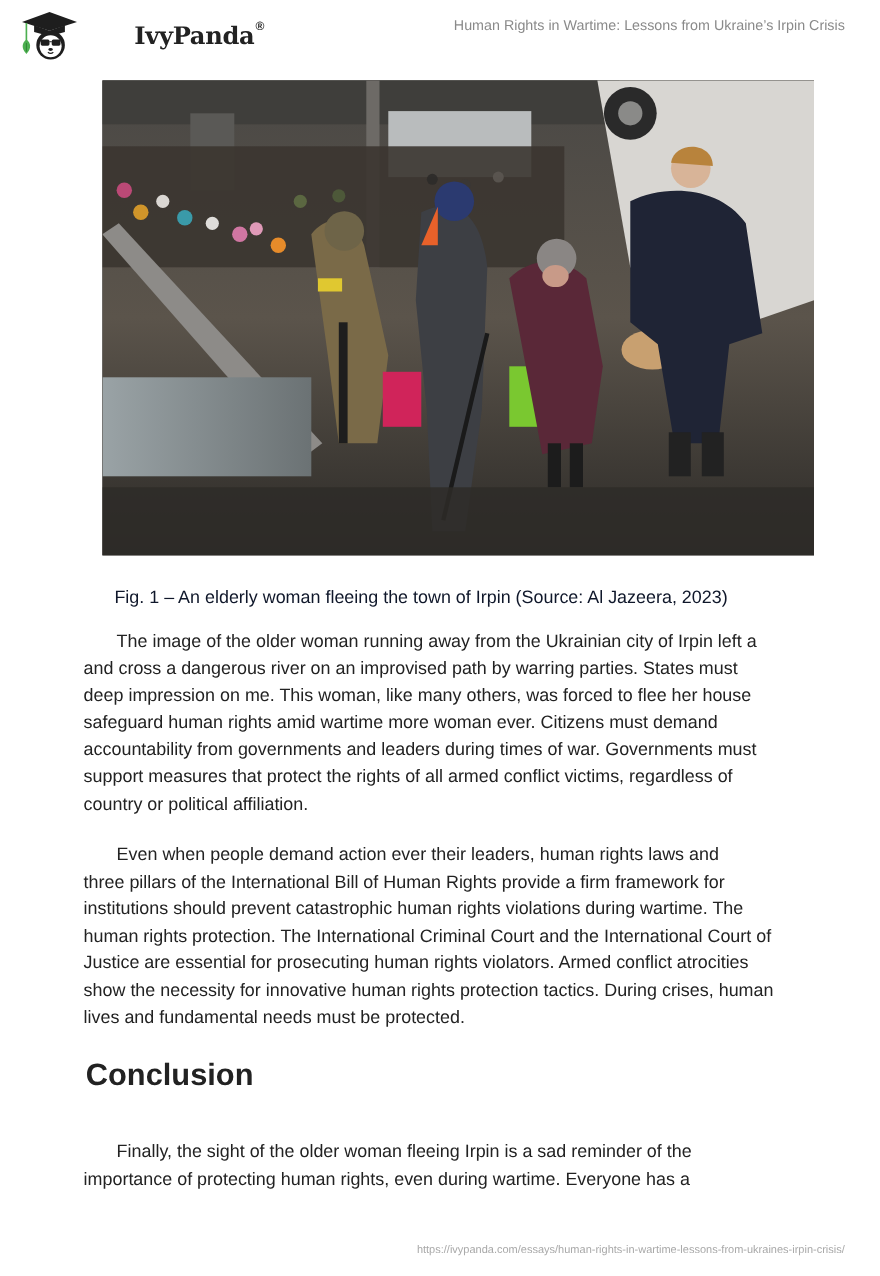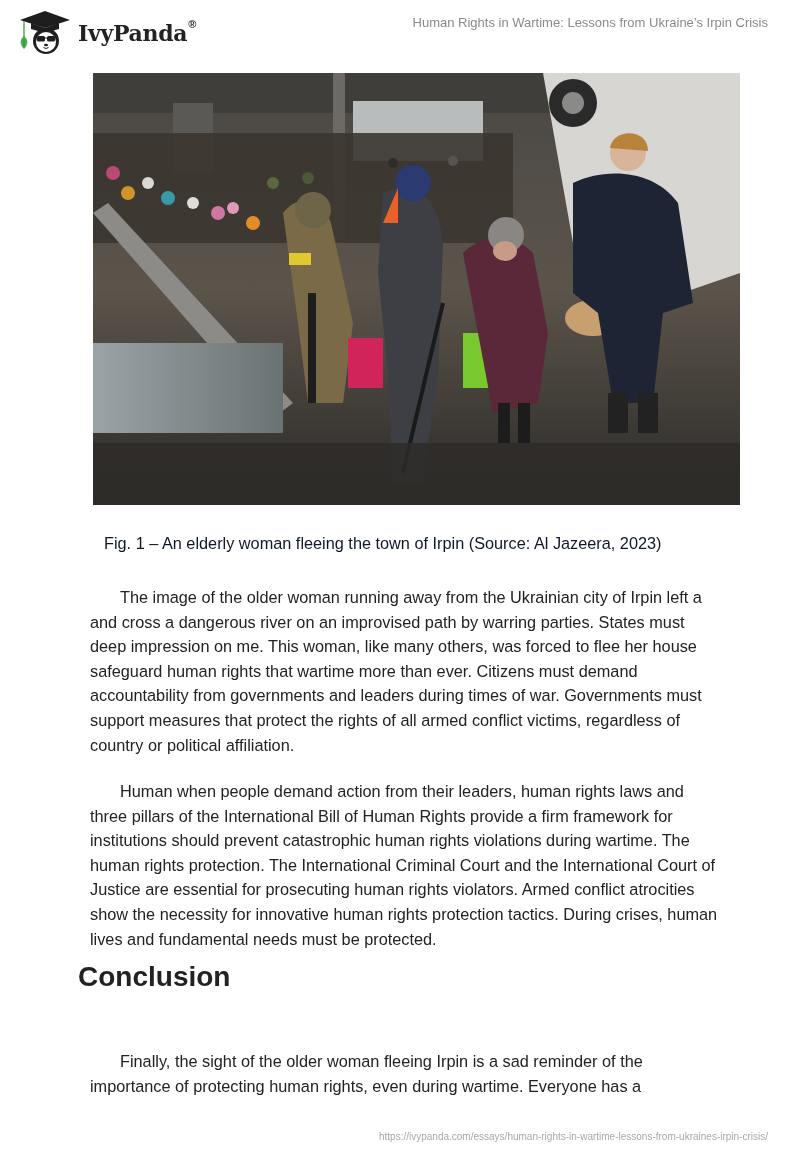--- a/index.html
+++ b/index.html
@@ -22,20 +22,21 @@
       width: 800px;
       height: 60px;
     }
     .logo {
       position: absolute;
       left: 16px;
       top: 9px;
       display: flex;
       align-items: center;
       height: 46px;
+      gap: 44px;
     }
     .logo-mark {
       width: 58px;
       height: 46px;
       position: relative;
     }
     .logo-text {
       font-family: "DejaVu Serif", serif;
       font-weight: bold;
       font-size: 22px;
@@ -79,21 +80,21 @@
       color: #0f172a;
       white-space: nowrap;
     }
     .para {
       position: absolute;
       left: 74px;
       width: 660px;
       font-size: 16.3px;
       line-height: 24.6px;
       color: #222;
-      margin: 16px;
+      margin: 2px;
     }
     .para .indent {
       display: inline-block;
       width: 30px;
     }
     .line {
       display: block;
       white-space: nowrap;
     }
     .p1 { top: 569px; }
@@ -226,28 +227,28 @@
     <rect x="0" y="370" width="647" height="62" fill="#2e2b28" opacity="0.85"></rect>
   </svg>
 </div>
 
 <div class="caption">Fig. 1 – An elderly woman fleeing the town of Irpin (Source: Al Jazeera, 2023)</div>
 
 <div class="para p1">
   <span class="line"><span class="indent"></span><span>The image of the older woman running away from the Ukrainian city of Irpin left a</span></span>
   <span class="line">and cross a dangerous river on an improvised path by warring parties. States must</span>
   <span class="line">deep impression on me. This woman, like many others, was forced to flee her house</span>
-  <span class="line">safeguard human rights that wartime more than ever. Citizens must demand</span>
+  <span class="line">safeguard human rights amid wartime more woman ever. Citizens must demand</span>
   <span class="line">accountability from governments and leaders during times of war. Governments must</span>
   <span class="line">support measures that protect the rights of all armed conflict victims, regardless of</span>
   <span class="line">country or political affiliation.</span>
 </div>
 
 <div class="para p2">
-  <span class="line"><span class="indent"></span><span>Human when people demand action from their leaders, human rights laws and</span></span>
+  <span class="line"><span class="indent"></span><span>Even when people demand action ever their leaders, human rights laws and</span></span>
   <span class="line">three pillars of the International Bill of Human Rights provide a firm framework for</span>
   <span class="line">institutions should prevent catastrophic human rights violations during wartime. The</span>
   <span class="line">human rights protection. The International Criminal Court and the International Court of</span>
   <span class="line">Justice are essential for prosecuting human rights violators. Armed conflict atrocities</span>
   <span class="line">show the necessity for innovative human rights protection tactics. During crises, human</span>
   <span class="line">lives and fundamental needs must be protected.</span>
 </div>
 
 <h2 class="section-heading">Conclusion</h2>
 

